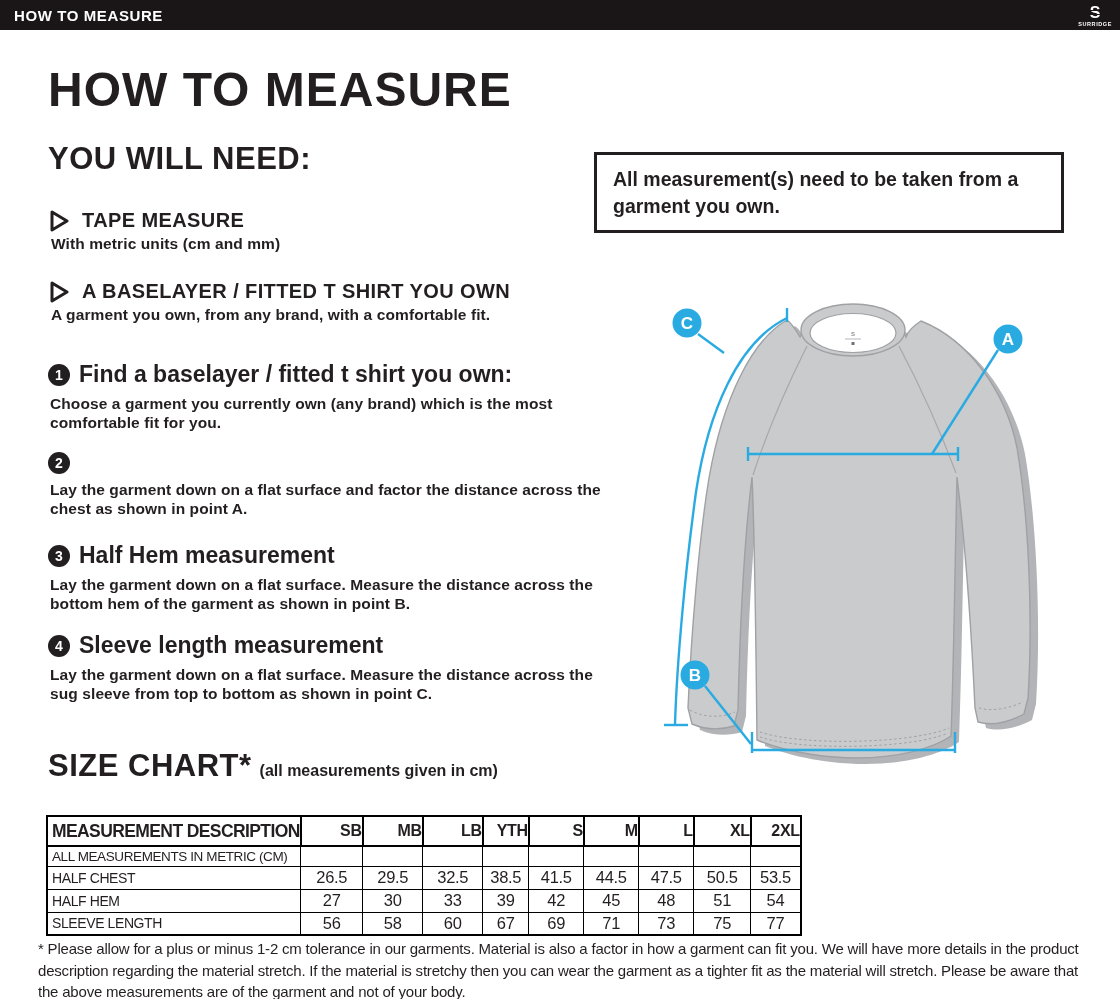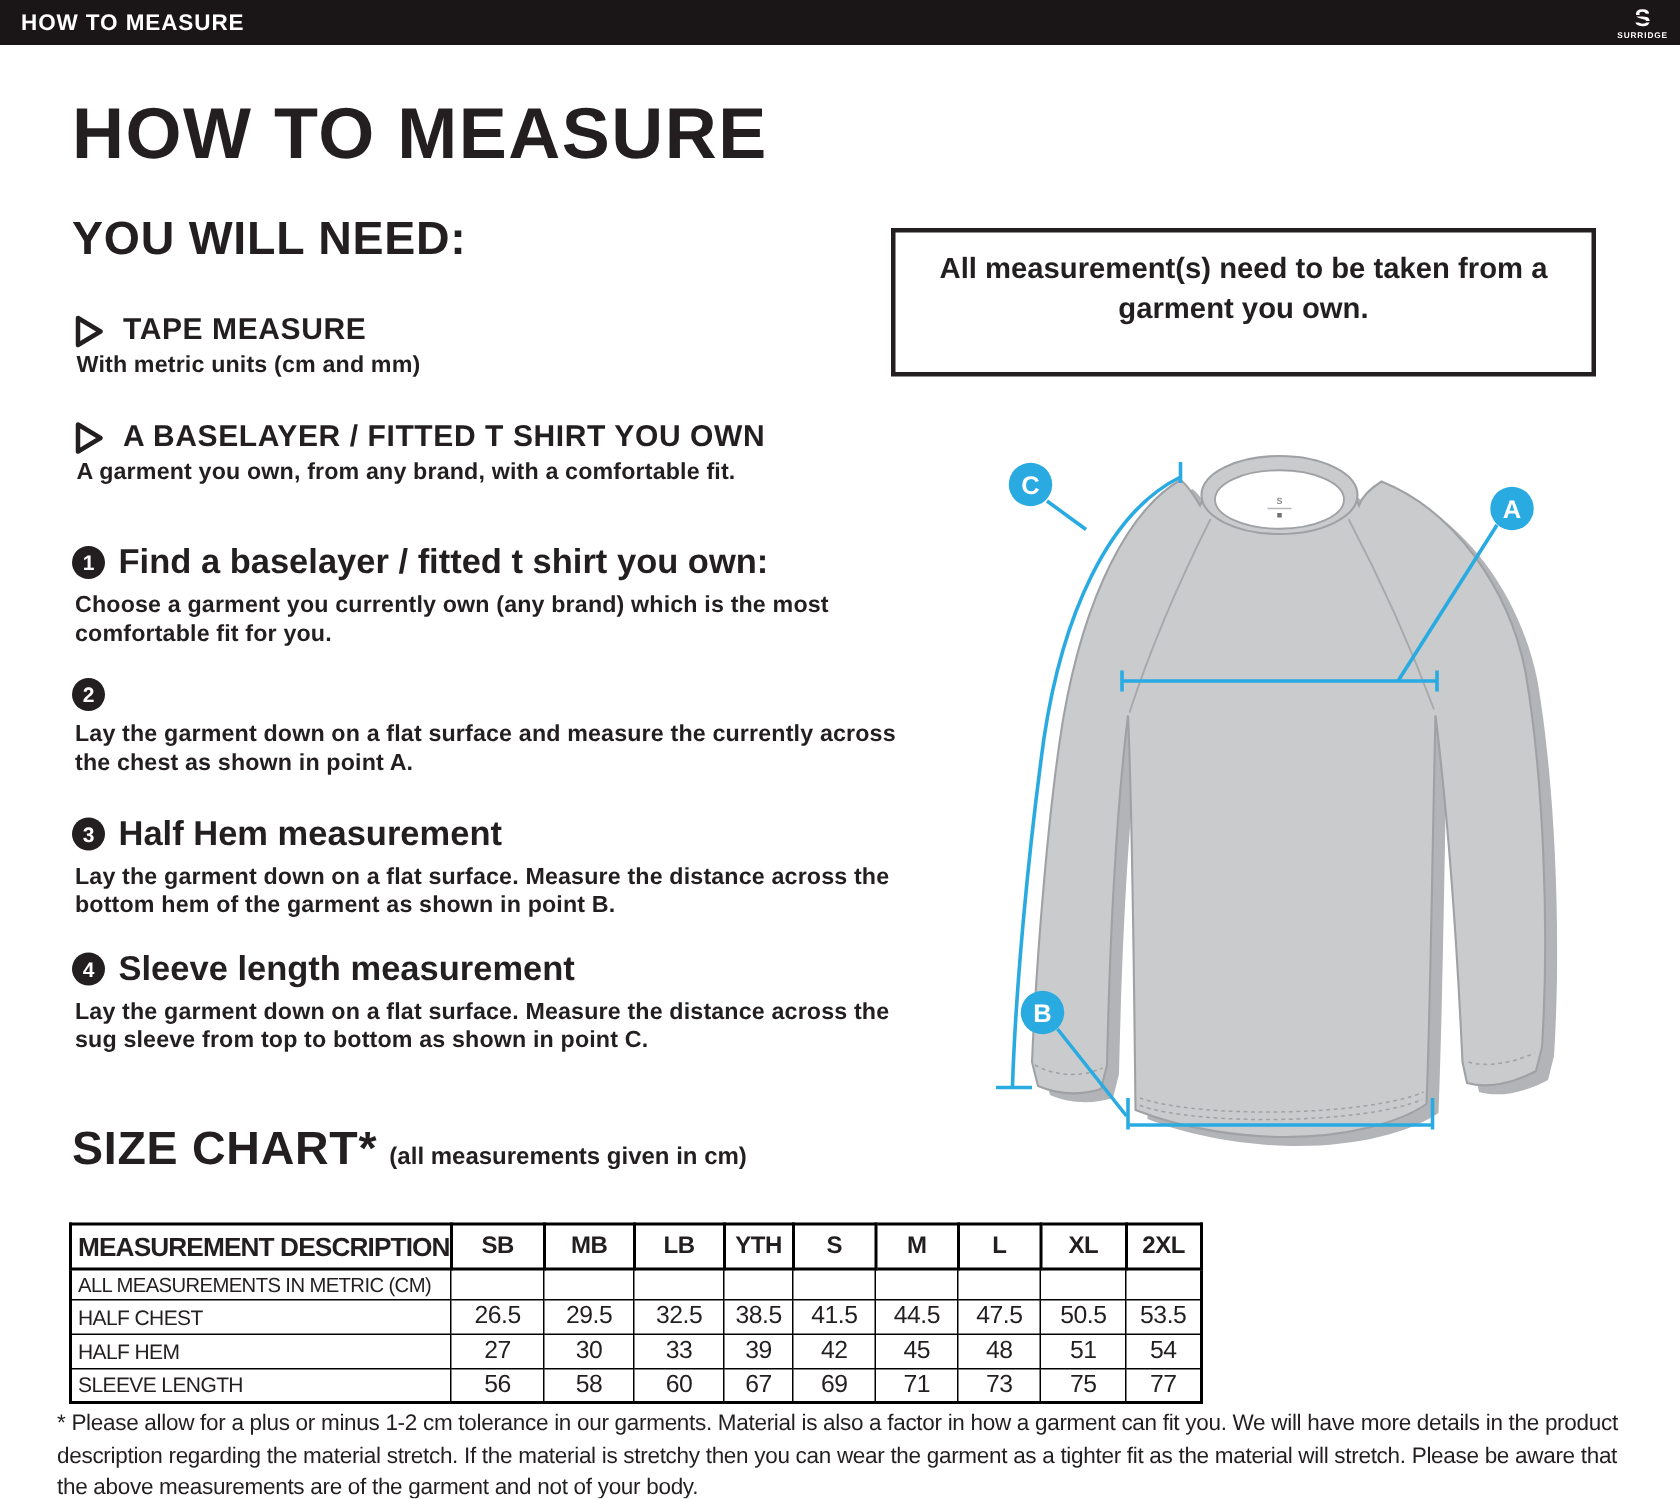--- a/index.html
+++ b/index.html
@@ -39,23 +39,23 @@
   .step .head { display:flex; align-items:center; gap:9px; }
   .badge {
     flex:0 0 auto; width:22px; height:22px; border-radius:50%; background:#231f20;
     color:#fff; font-size:14px; font-weight:bold; display:flex; align-items:center; justify-content:center;
   }
   .step-heading { font-size:23px; font-weight:bold; }
   .step-body { margin:6px 0 0 2px; font-size:15.5px; font-weight:bold; line-height:19px; width:570px; letter-spacing:.1px; }
 
   
   .note-box {
-    position:absolute; left:594px; top:152px; width:470px; height:99px;
+    position:absolute; left:594px; top:152px; width:470px; height:81px;
     border:3px solid #231f20; padding:11px 16px;
-    font-size:19.5px; font-weight:bold; line-height:27px;text-align:center;
+    font-size:19.5px; font-weight:bold; line-height:27px;
   }
 
   
   .diagram { position:absolute; left:640px; top:280px; width:480px; height:510px; }
   .shirt-fill { fill:#c9cbcd; stroke:#9fa1a4; stroke-width:1.4; }
   .shirt-shadow { fill:#b2b4b7; }
   .seam { fill:none; stroke:#a6a8ab; stroke-width:1.2; }
   .stitch { fill:none; stroke:#9fa1a4; stroke-width:1; stroke-dasharray:2.5 2.5; }
   .ann { stroke:#29abe2; stroke-width:2.4; fill:none; }
   .ann-dot { fill:#29abe2; stroke:none; }
@@ -64,21 +64,21 @@
   
   .size-heading-row { position:absolute; left:48px; top:748px; display:flex; align-items:baseline; gap:8px; }
   .size-heading { font-size:31px; font-weight:bold; letter-spacing:.5px;text-align:right; }
   .size-subheading { font-size:16px; font-weight:bold; }
 
   table.size-table {
     position:absolute; left:46px; top:815px; border-collapse:collapse; table-layout:fixed;
     border:2.5px solid #000;
   }
   .size-table th, .size-table td { border:1px solid #000; overflow:hidden; white-space:nowrap; }
-  .size-table th { border-width:2px; height:30px; font-size:16px; font-weight:bold; text-align:center; letter-spacing:-.3px; }
+  .size-table th { border-width:2px; height:30px; font-size:16px; font-weight:bold; text-align:right; letter-spacing:-.3px; }
   .size-table th.desc { font-size:17.5px; text-align:left; padding-left:4px; letter-spacing:-.6px; }
   .size-table td { height:23px; font-size:16.5px; text-align:center; letter-spacing:-.3px; }
   .size-table td.desc { text-align:left; padding-left:4px; font-size:14px; letter-spacing:-.4px; }
   .size-table tr.metric td { height:20px; }
   .size-table td.metric-label { font-size:13.5px; font-weight:normal; letter-spacing:-.4px; }
 
   
   .footnote {
     position:absolute; left:38px; top:938px; width:1046px;
     font-size:15px; line-height:21.5px; letter-spacing:-.2px;
@@ -126,21 +126,21 @@
       <span class="badge">1</span>
       <span class="step-heading">Find a baselayer / fitted t shirt you own:</span>
     </div>
     <p class="step-body">Choose a garment you currently own (any brand) which is the most comfortable fit for you.</p>
   </section>
 
   <section class="step" style="top:452px">
     <div class="head">
       <span class="badge">2</span>
     </div>
-    <p class="step-body">Lay the garment down on a flat surface and measure the currently across the chest as shown in point A.</p>
+    <p class="step-body">Lay the garment down on a flat surface and factor the distance across the chest as shown in point A.</p>
   </section>
 
   <section class="step" style="top:542px">
     <div class="head">
       <span class="badge">3</span>
       <span class="step-heading">Half Hem measurement</span>
     </div>
     <p class="step-body">Lay the garment down on a flat surface. Measure the distance across the bottom hem of the garment as shown in point B.</p>
   </section>
 

